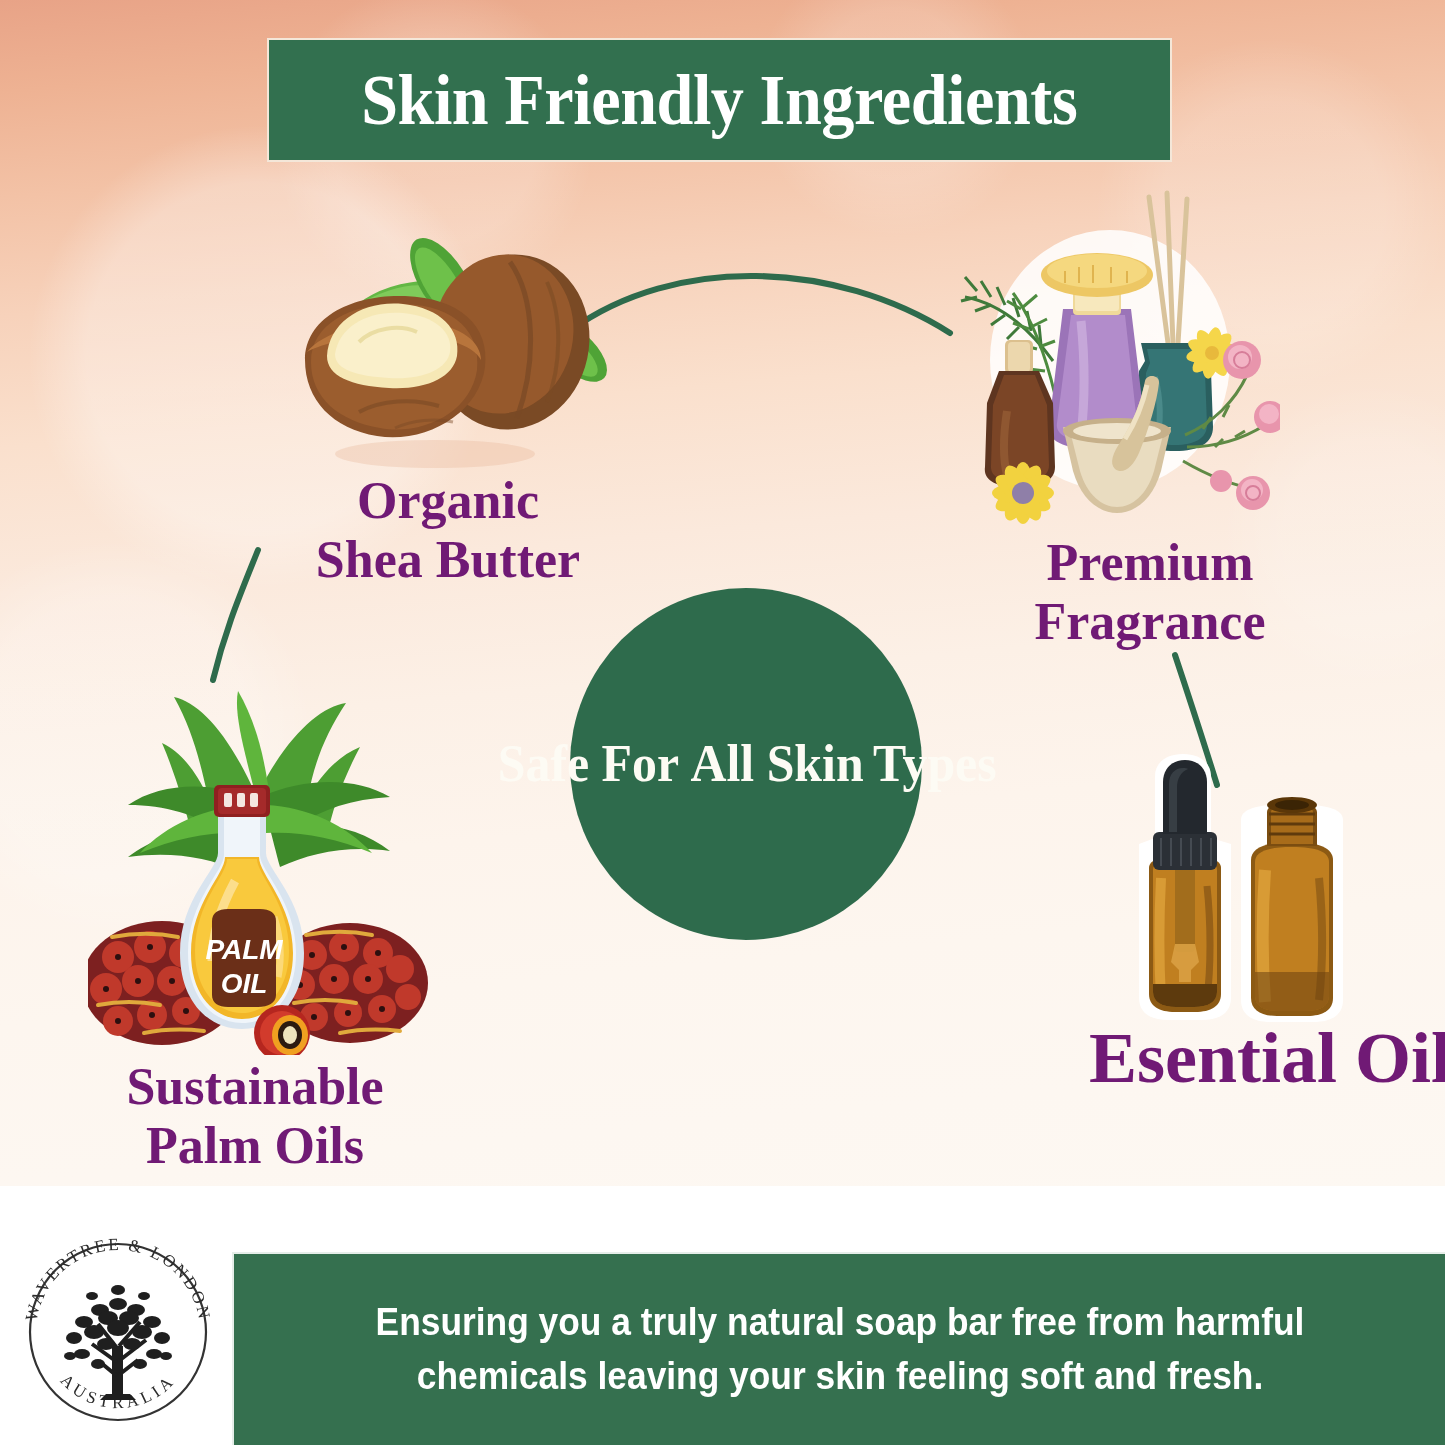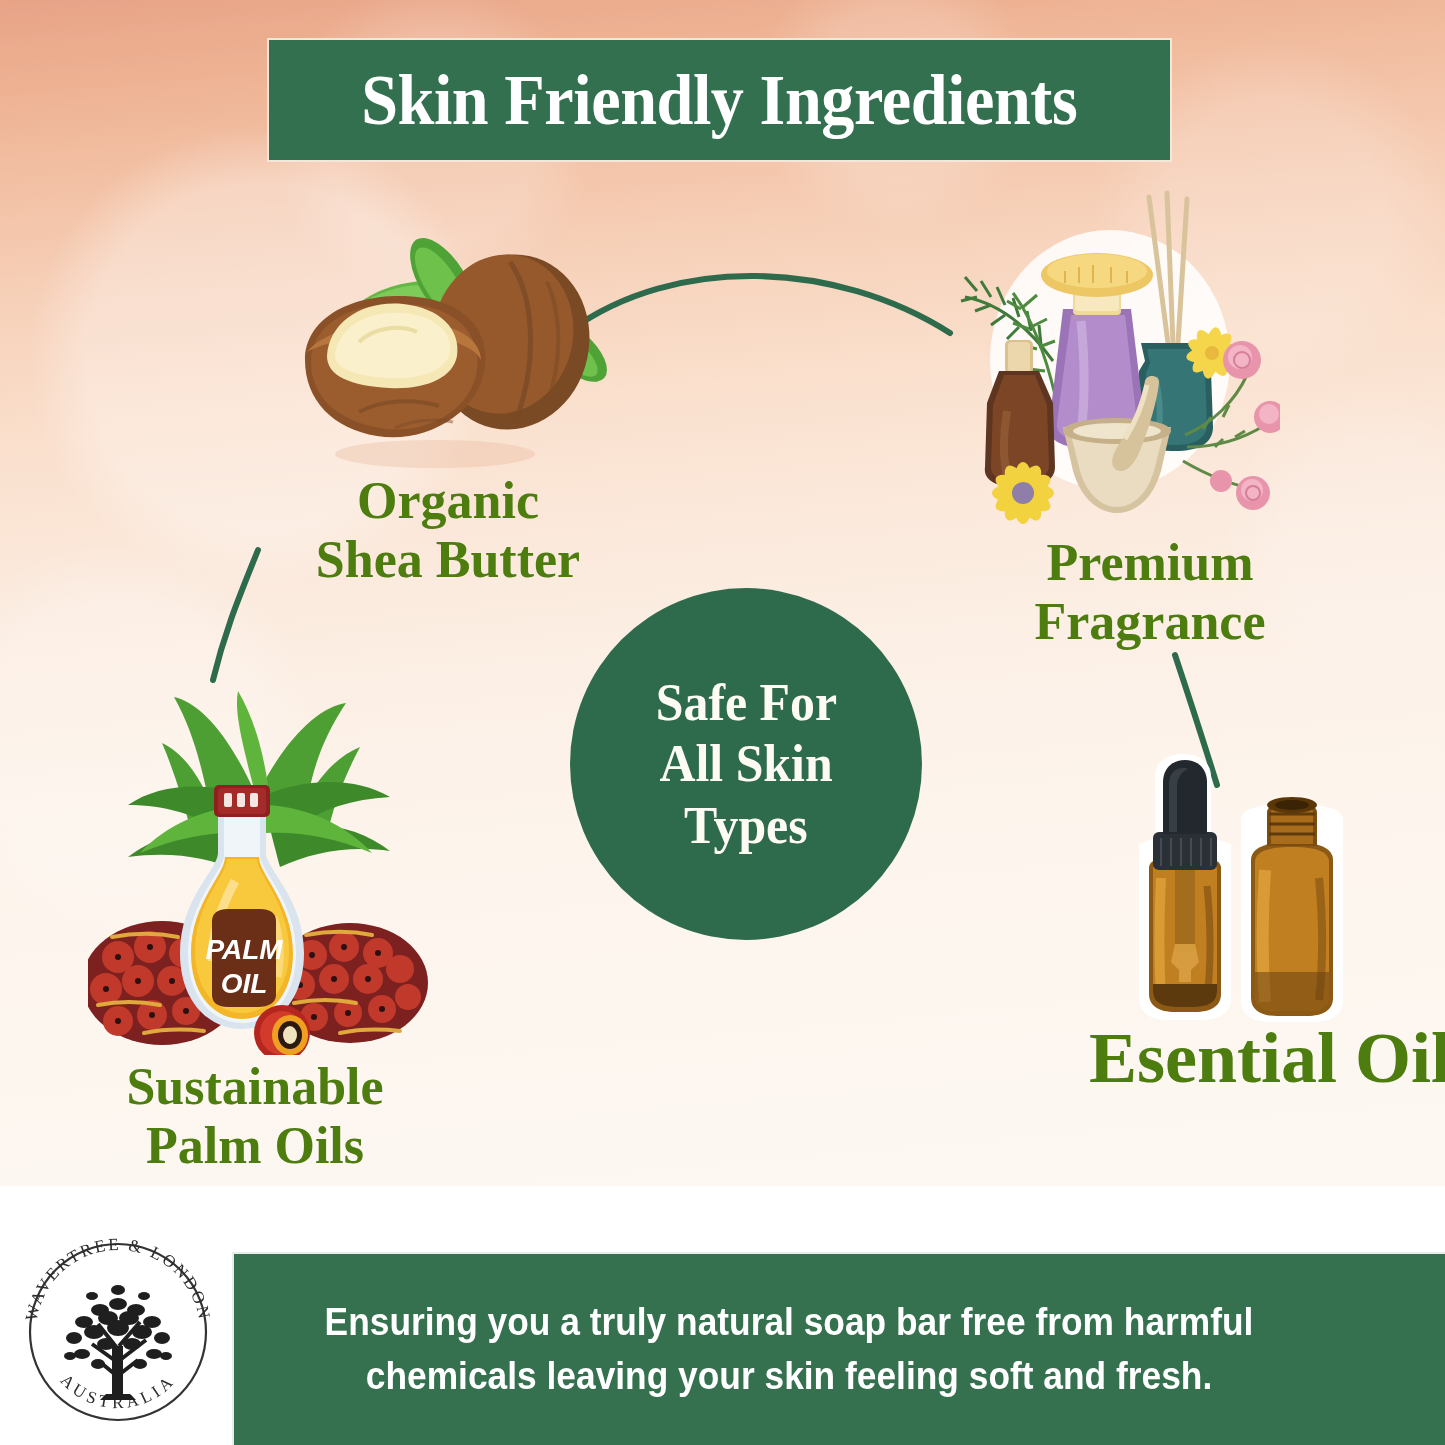--- a/index.html
+++ b/index.html
@@ -57,34 +57,34 @@
     transform:scaleX(.92);
     white-space:nowrap;
     line-height:1;
   }
 
   
   .center-circle{
     position:absolute;left:570px;top:588px;width:352px;height:352px;
     border-radius:50%;
     background:#2e6b4c;
-    display:flex;flex-direction:column;align-items:center;justify-content:center;
+    display:flex;flex-direction:row;align-items:center;justify-content:center;
   }
   .circle-line{
     color:#fdfbf4;
     font-family:"Liberation Serif",serif;
     font-size:53px;font-weight:700;line-height:1.16;
     text-align:center;transform:scaleX(.94);
     white-space:nowrap;
   }
 
   
   .label{
     position:absolute;
-    color:#4d7c0f;
+    color:#701a75;
     font-family:"Liberation Serif",serif;
     font-weight:700;
     text-align:center;
     line-height:1.13;
     white-space:pre-line;
   }
   #label-shea{left:238px;top:472px;width:420px;font-size:52px;}
   #label-fragrance{left:955px;top:534px;width:390px;font-size:52px;}
   #label-palm{left:40px;top:1058px;width:430px;font-size:52px;}
   #label-essential{left:1060px;top:1018px;width:420px;font-size:72px;}
@@ -99,21 +99,21 @@
   #illus-palm{left:88px;top:685px;width:340px;height:370px;font-style:italic;}
   #illus-essential{left:1125px;top:748px;width:235px;height:280px;}
 
   
   .bottom-banner{
     position:absolute;left:232px;top:1252px;width:1213px;height:193px;
     background:#35704f;
     border-top:2px solid #e6eee9;
     border-left:2px solid #e6eee9;
     box-sizing:border-box;
-    display:flex;align-items:center;
+    display:flex;align-items:center;justify-content:center;
   }
   .bottom-text{
     color:#ffffff;
     font-family:"Liberation Sans",sans-serif;
     font-size:38px;font-weight:700;
     line-height:1.42;text-align:center;
     transform:scaleX(.93);
     width:1110px;
   }
   .logo{

